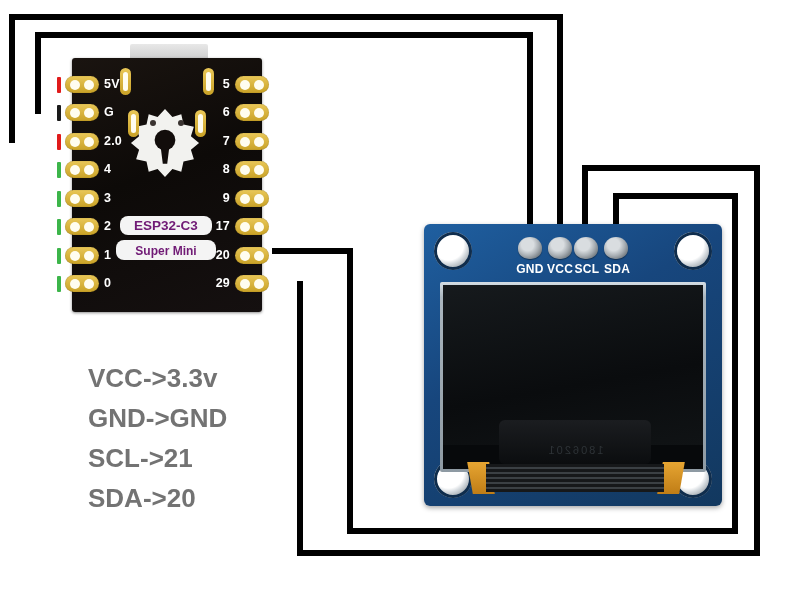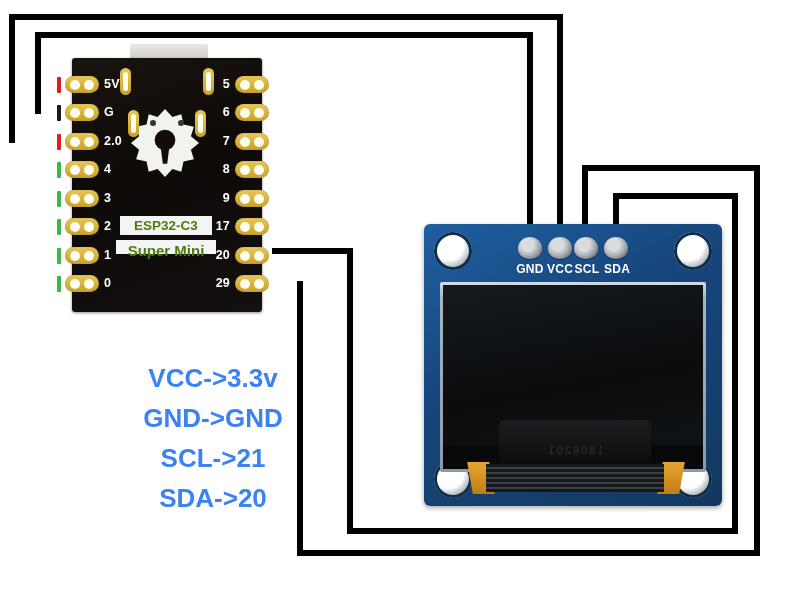--- a/index.html
+++ b/index.html
@@ -63,27 +63,27 @@
   .viahole{
     position:absolute;width:6px;height:6px;border-radius:50%;
     background:#3a3330;
   }
 
   #gear{
     position:absolute;left:56px;top:48px;width:74px;height:74px;
   }
   .brd-label{
     position:absolute;
-    background:#f4f4f4;color:#4d7c0f;
+    background:#f4f4f4;color:#701a75;
     font-weight:bold;text-align:center;
-    border-radius:0;
+    border-radius:8px;
     font-size:13.5px;line-height:19px;
   }
   #lbl-mcu{left:48px;top:158px;width:92px;height:19px;}
-  #lbl-mini{left:44px;top:182px;width:100px;height:14px;line-height:22px;font-size:15px;}
+  #lbl-mini{left:44px;top:182px;width:100px;height:20px;line-height:22px;font-size:12px;}
 
   
   #oled{
     position:absolute;left:424px;top:224px;width:298px;height:282px;
     background:linear-gradient(150deg,#1f5fa0 0%,#17467d 40%,#12385f 100%);
     border-radius:6px;
     box-shadow:0 2px 5px rgba(0,0,0,.35);
   }
   .mhole{
     position:absolute;width:38px;height:38px;border-radius:50%;
@@ -135,22 +135,21 @@
   .ribbon-tab{
     position:absolute;top:238px;width:22px;height:32px;
     background:linear-gradient(180deg,#e6a532,#c07d16);
   }
   #rt-l{left:46px;transform:skewX(10deg);}
   #rt-r{left:236px;transform:skewX(-10deg);}
 
   
   #legend{
     position:absolute;left:88px;top:358px;width:250px;
-    color:#3b82f6;font-weight:bold;font-size:26px;line-height:40px;
-    text-align:center;
+    color:#737373;font-weight:bold;font-size:26px;line-height:40px;
   }
   .legend-line{white-space:nowrap;}
 </style>
 </head>
 <body>
 
 <div id="stage">
 
   <svg id="wires" viewBox="0 0 796 591">
     <g fill="none" stroke="#000000" stroke-width="6" stroke-linecap="butt" stroke-linejoin="miter">

